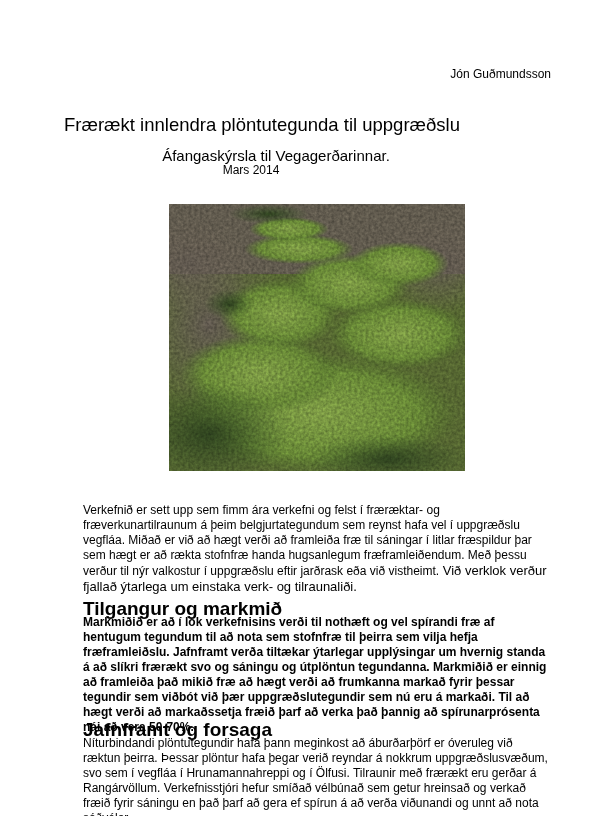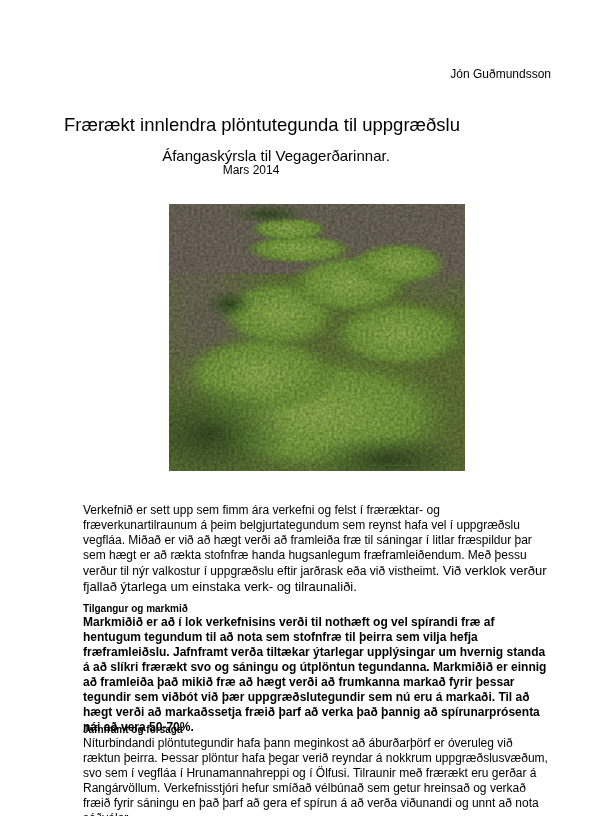--- a/index.html
+++ b/index.html
@@ -64,21 +64,21 @@
       left: 83px;
       width: 470px;
       font-size: 12px;
       line-height: 15px;
     }
     .p1 { top: 503px; }
     .p1 .larger { font-size: 13px; }
     .h2 {
       position: absolute;
       left: 83px;
-      font-size: 10px;
+      font-size: 19px;
       font-weight: bold;
       line-height: 15px;
     }
     .h-tilg { top: 601px; }
     .p2 { top: 615px; font-weight: bold; }
     .h-bakg { top: 722px; }
     .p3 { top: 736px; }
   </style>
 </head>
 <body>

